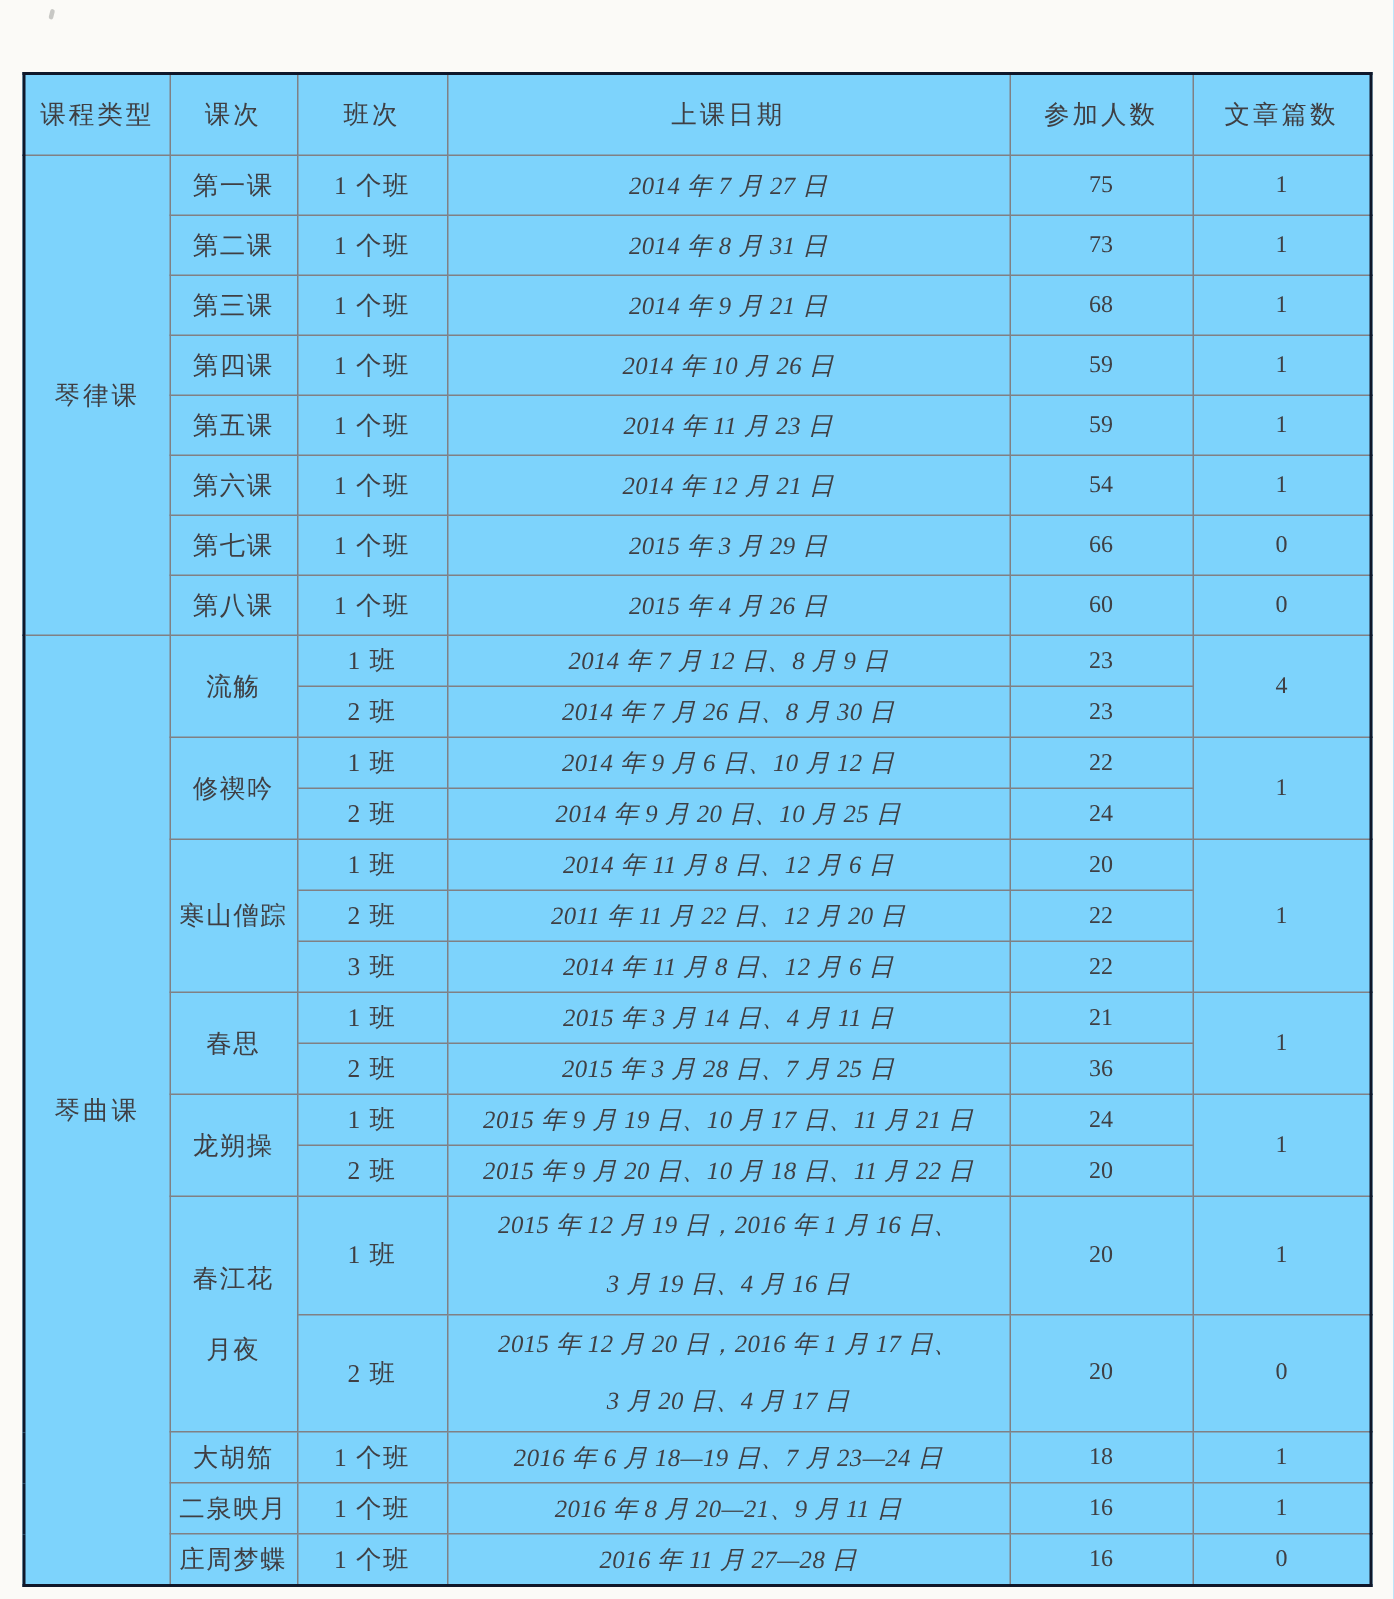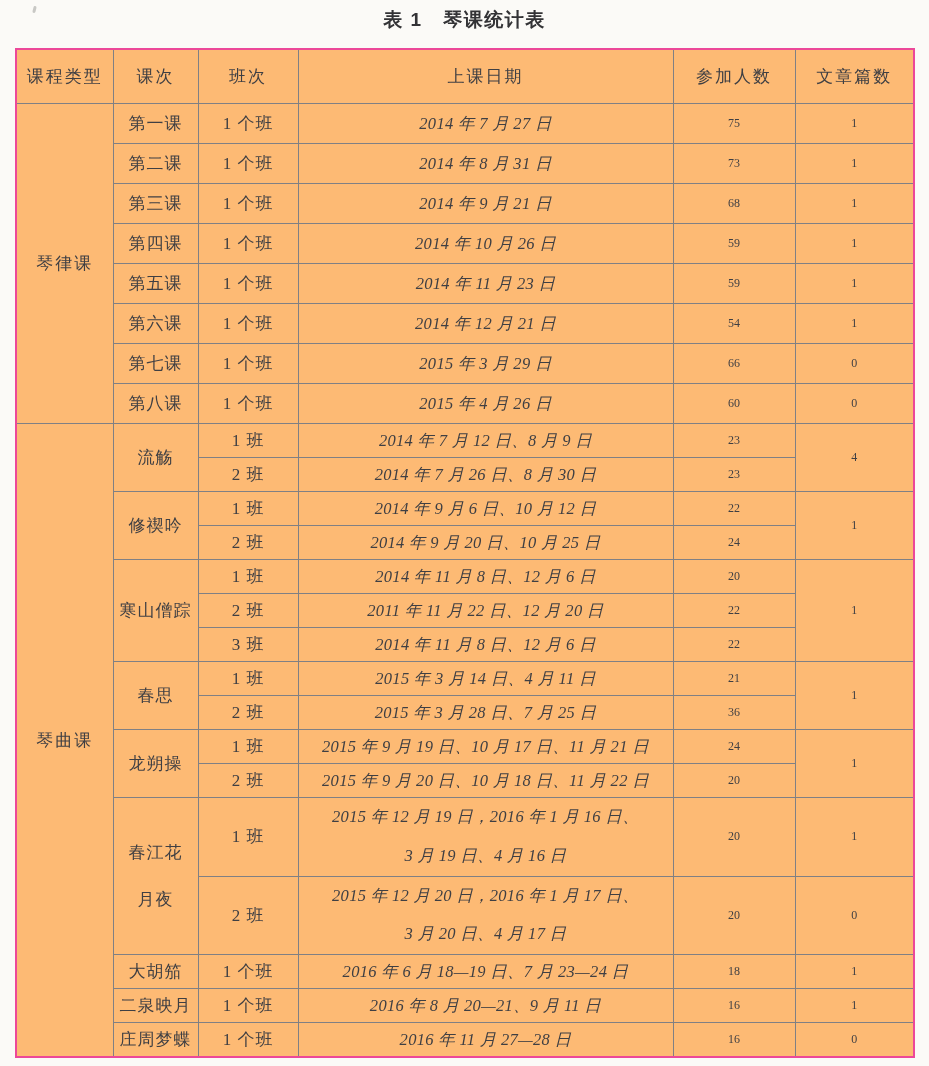--- a/index.html
+++ b/index.html
@@ -17,48 +17,47 @@
     font-weight:700;font-size:19px;letter-spacing:1.5px;color:#333336;
   }
   .speck{
     position:absolute;left:33px;top:6px;width:3px;height:7px;
     background:#bcbcb8;border-radius:2px;transform:rotate(14deg);opacity:.8;
   }
   table.stats{
     position:absolute;left:15px;top:48px;
     width:899px;
     border-collapse:collapse;table-layout:fixed;
-    border:2px solid #ec4899;
-    background:#fdba74;
+    border:2px solid #0f172a;
+    background:#7dd3fc;
   }
   th,td{
     border:1px solid #808084;
     text-align:center;vertical-align:middle;
     padding:0 2px;
     font-size:17px;font-weight:400;
     color:#3f3f43;
     letter-spacing:1px;
   }
   thead th{height:53px;letter-spacing:2px;}
   tr.row-a td{height:39px;}
   tr.row-b td{height:33px;}
   tr.row-tall td{height:72px;}
   td.cat-cell{letter-spacing:2px;}
   td.date-cell{font-size:16.5px;letter-spacing:0.3px;font-style:italic;}
-  td.num{font-size:12px;letter-spacing:0;}
+  td.num{font-size:16px;letter-spacing:0;}
   td.pre{white-space:pre-line;}
   td.tall-date{line-height:2.35em;}
   td.name-wrap{line-height:47px;letter-spacing:1px;}
 </style>
 </head>
 <body>
 
 <div class="page">
   <div class="speck"></div>
-  <div class="page-title">表 1　琴课统计表</div>
 
   <table class="stats">
     <colgroup>
       <col style="width:97px">
       <col style="width:85px">
       <col style="width:100px">
       <col style="width:375px">
       <col style="width:122px">
       <col style="width:119px">
     </colgroup>

